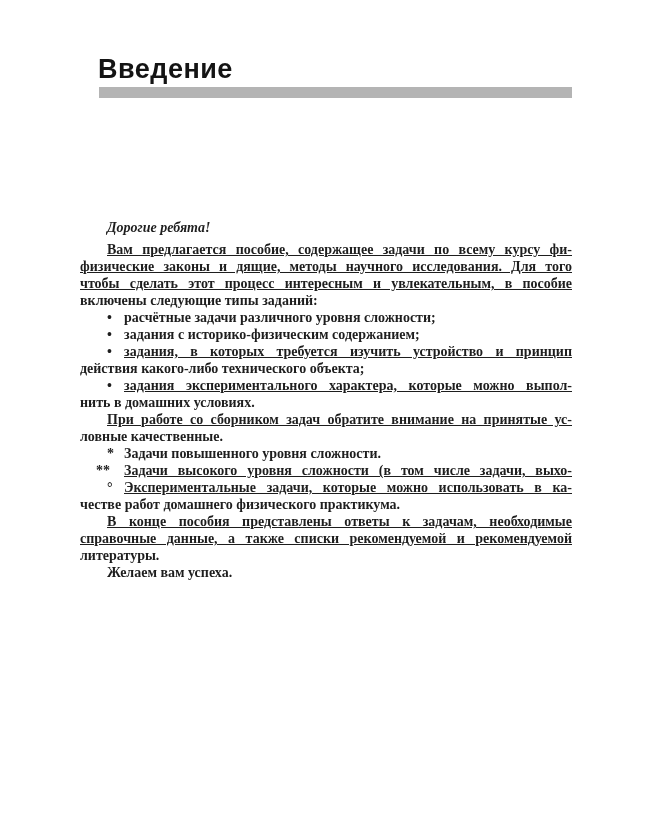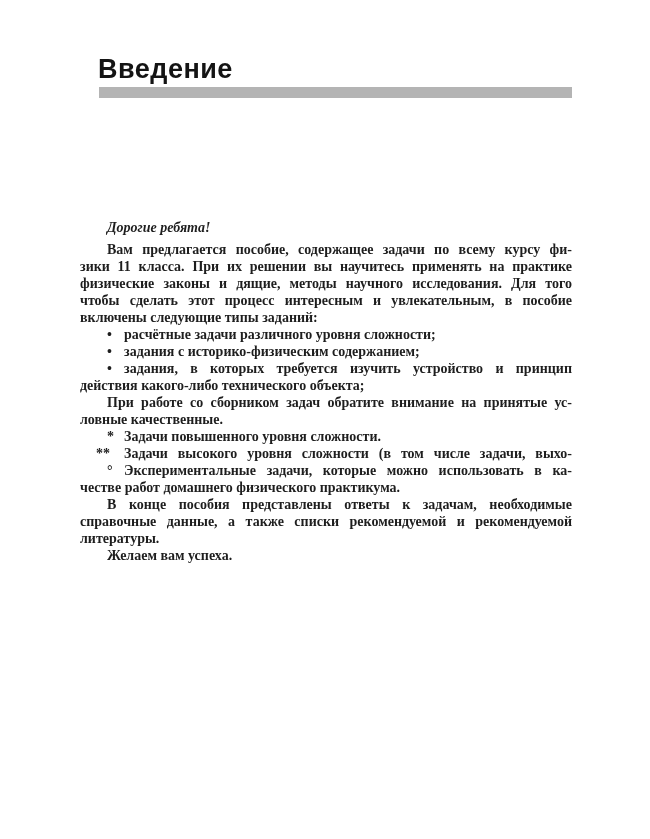--- a/index.html
+++ b/index.html
@@ -47,20 +47,21 @@
     line-height: 17px;
     font-size: 14px;
     font-weight: 600;
     overflow: hidden;
     white-space: normal;
     text-align: left;
   }
   .line.just {
     text-align: justify;
     text-align-last: justify;
+    text-decoration: underline;
   }
   .line.it {
     font-style: italic;
   }
   .line.gap {
     margin-bottom: 5px;
   }
   .ind {
     display: inline-block;
     width: 27px;
@@ -80,28 +81,29 @@
 </style>
 </head>
 <body>
 
 <div class="page" style="--bar-color: #b4b4b4; --text-color: #1e1e1e; --page-bg: #ffffff;">
   <h1 class="page-title">Введение</h1>
   <div class="title-bar"></div>
   <div class="content" id="content">
       <div class="line it gap"><span class="ind"></span>Дорогие ребята!</div>
       <div class="line just"><span class="ind"></span>Вам предлагается пособие, содержащее задачи по всему курсу фи-</div>
-      <div class="line just">зики 11 класса. При их решении вы научитесь применять на практике</div>
       <div class="line just">физические законы и дящие, методы научного исследования. Для того</div>
       <div class="line just">чтобы сделать этот процесс интересным и увлекательным, в пособие</div>
       <div class="line">включены следующие типы заданий:</div>
       <div class="line"><span class="ind"></span><span class="mk">•</span>расчётные задачи различного уровня сложности;</div>
       <div class="line"><span class="ind"></span><span class="mk">•</span>задания с историко-физическим содержанием;</div>
       <div class="line just"><span class="ind"></span><span class="mk">•</span>задания, в которых требуется изучить устройство и принцип</div>
       <div class="line">действия какого-либо технического объекта;</div>
+      <div class="line just"><span class="ind"></span><span class="mk">•</span>задания экспериментального характера, которые можно выпол-</div>
+      <div class="line">нить в домашних условиях.</div>
       <div class="line just"><span class="ind"></span>При работе со сборником задач обратите внимание на принятые ус-</div>
       <div class="line">ловные качественные.</div>
       <div class="line"><span class="ind"></span><span class="mk">*</span>Задачи повышенного уровня сложности.</div>
       <div class="line just"><span class="ind narrow"></span><span class="mk wide">**</span>Задачи высокого уровня сложности (в том числе задачи, выхо-</div>
       <div class="line just"><span class="ind"></span><span class="mk">°</span>Экспериментальные задачи, которые можно использовать в ка-</div>
       <div class="line">честве работ домашнего физического практикума.</div>
       <div class="line just"><span class="ind"></span>В конце пособия представлены ответы к задачам, необходимые</div>
       <div class="line just">справочные данные, а также списки рекомендуемой и рекомендуемой</div>
       <div class="line">литературы.</div>
       <div class="line"><span class="ind"></span>Желаем вам успеха.</div>

